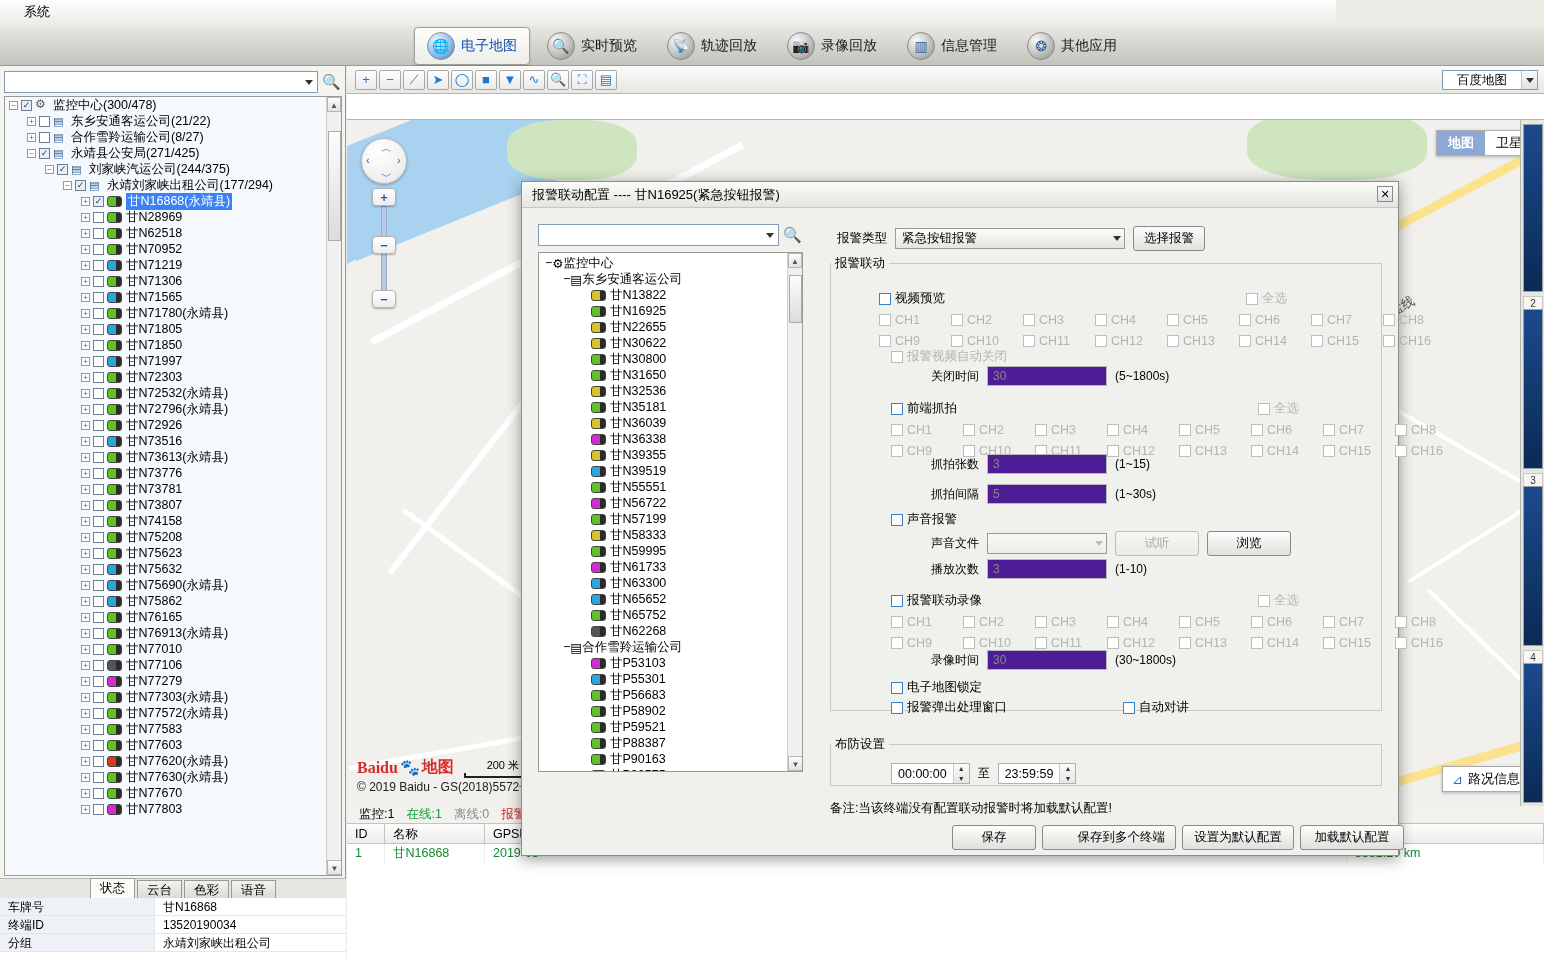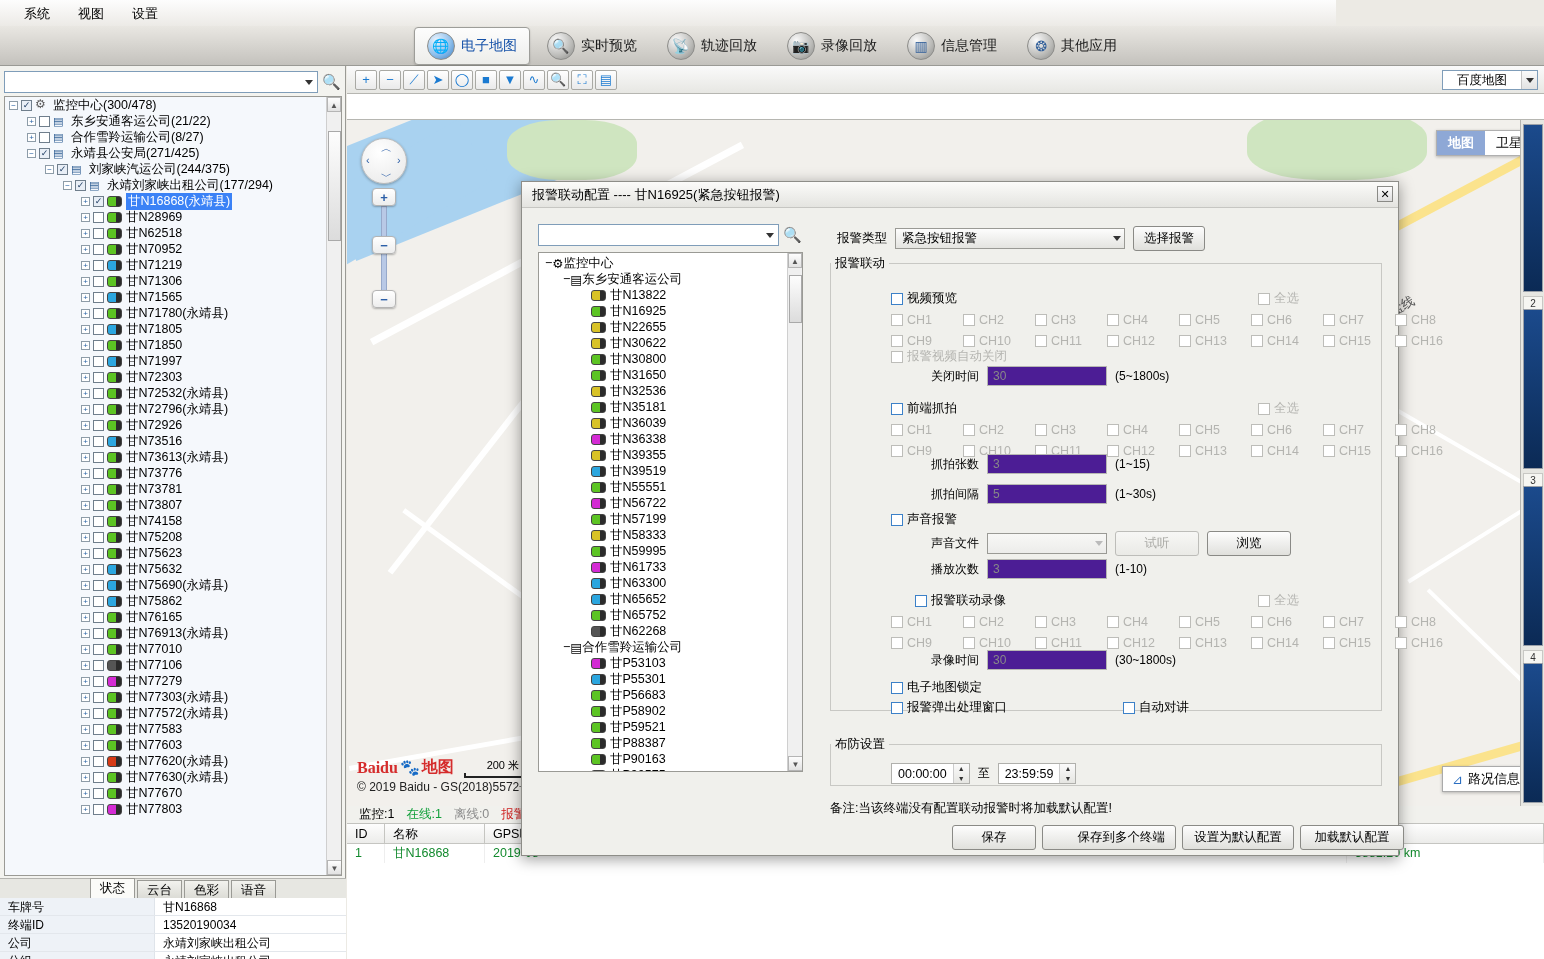--- a/index.html
+++ b/index.html
@@ -5,21 +5,21 @@
   * { box-sizing: border-box; margin:0; padding:0; }
   html,body {
     width:1544px; height:959px; overflow:hidden;
     font-family:"Liberation Sans","DejaVu Sans",sans-serif;
     font-size:12px; color:#000; background:#eceae4;
   }
   
   #menubar{
     position:absolute;left:0;top:0;width:1336px;height:26px;
     background:linear-gradient(#fdfdfd,#eceae6);
-    display:flex;align-items:flex-end;padding-left:10px;
+    display:flex;align-items:flex-start;padding-left:10px;flex-direction:column;
   }
   #menubar .mi{padding:3px 14px;font-size:13px;cursor:default;}
   
   #ribbon{
     position:absolute;left:0;top:26px;width:1544px;height:40px;
     background:linear-gradient(#e9e7e2,#cfcdc8 70%,#c4c2bd);
     border-bottom:1px solid #9a9a95;
     display:flex;align-items:center;justify-content:center;gap:4px;
   }
   .rbtn{
@@ -504,24 +504,20 @@
   <div id="propgrid">
       <div class="prow">
         <div class="k">车牌号</div>
         <div class="v">甘N16868</div>
       </div>
       <div class="prow">
         <div class="k">终端ID</div>
         <div class="v">13520190034</div>
       </div>
       <div class="prow">
-        <div class="k">公司</div>
-        <div class="v">永靖刘家峡出租公司</div>
-      </div>
-      <div class="prow">
         <div class="k">分组</div>
         <div class="v">永靖刘家峡出租公司</div>
       </div>
     </div>
 </div>
 
 <div id="maptb">
   <div class="tbtn">+</div>
   <div class="tbtn">−</div>
   <div class="tbtn">⟋</div>
@@ -799,21 +795,21 @@
       <div class="dd">
           <div class="caret"></div>
         </div>
     </div>
     <div class="btn">选择报警</div>
   </div>
 
   <fieldset style="left:308px;top:73px;width:552px;height:456px">
     <legend>报警联动</legend>
 
-    <div style="position:absolute;left:60px;top:18px;width:470px;">
+    <div style="position:absolute;left:48px;top:18px;width:470px;">
       <div style="display:flex;justify-content:space-between;">
         <div class="ckrow">
           <div class="ck"></div>
           <span>视频预览</span>
         </div>
         <div class="ckrow dimtxt" style="margin-right:62px">
           <div class="ck dis"></div>
           <span>全选</span>
         </div>
       </div>
@@ -999,21 +995,21 @@
       <div class="btn dis" style="width:84px;text-align:center">试听</div>
       <div class="btn" style="width:84px;text-align:center">浏览</div>
     </div>
     <div style="position:absolute;left:100px;top:287px;display:flex;align-items:center;gap:8px">
       <span>播放次数</span>
       <div class="tinp" style="width:120px">3</div>
       <span class="rangetxt">(1-10)</span>
     </div>
 
     <div style="position:absolute;left:60px;top:320px;width:470px;">
-      <div style="display:flex;justify-content:space-between;margin-left:24px;">
+      <div style="display:flex;justify-content:space-between;">
         <div class="ckrow">
           <div class="ck"></div>
           <span>报警联动录像</span>
         </div>
         <div class="ckrow dimtxt" style="margin-right:62px">
           <div class="ck dis"></div>
           <span>全选</span>
         </div>
       </div>
       <div class="chgrid" id="chgrid-record">

